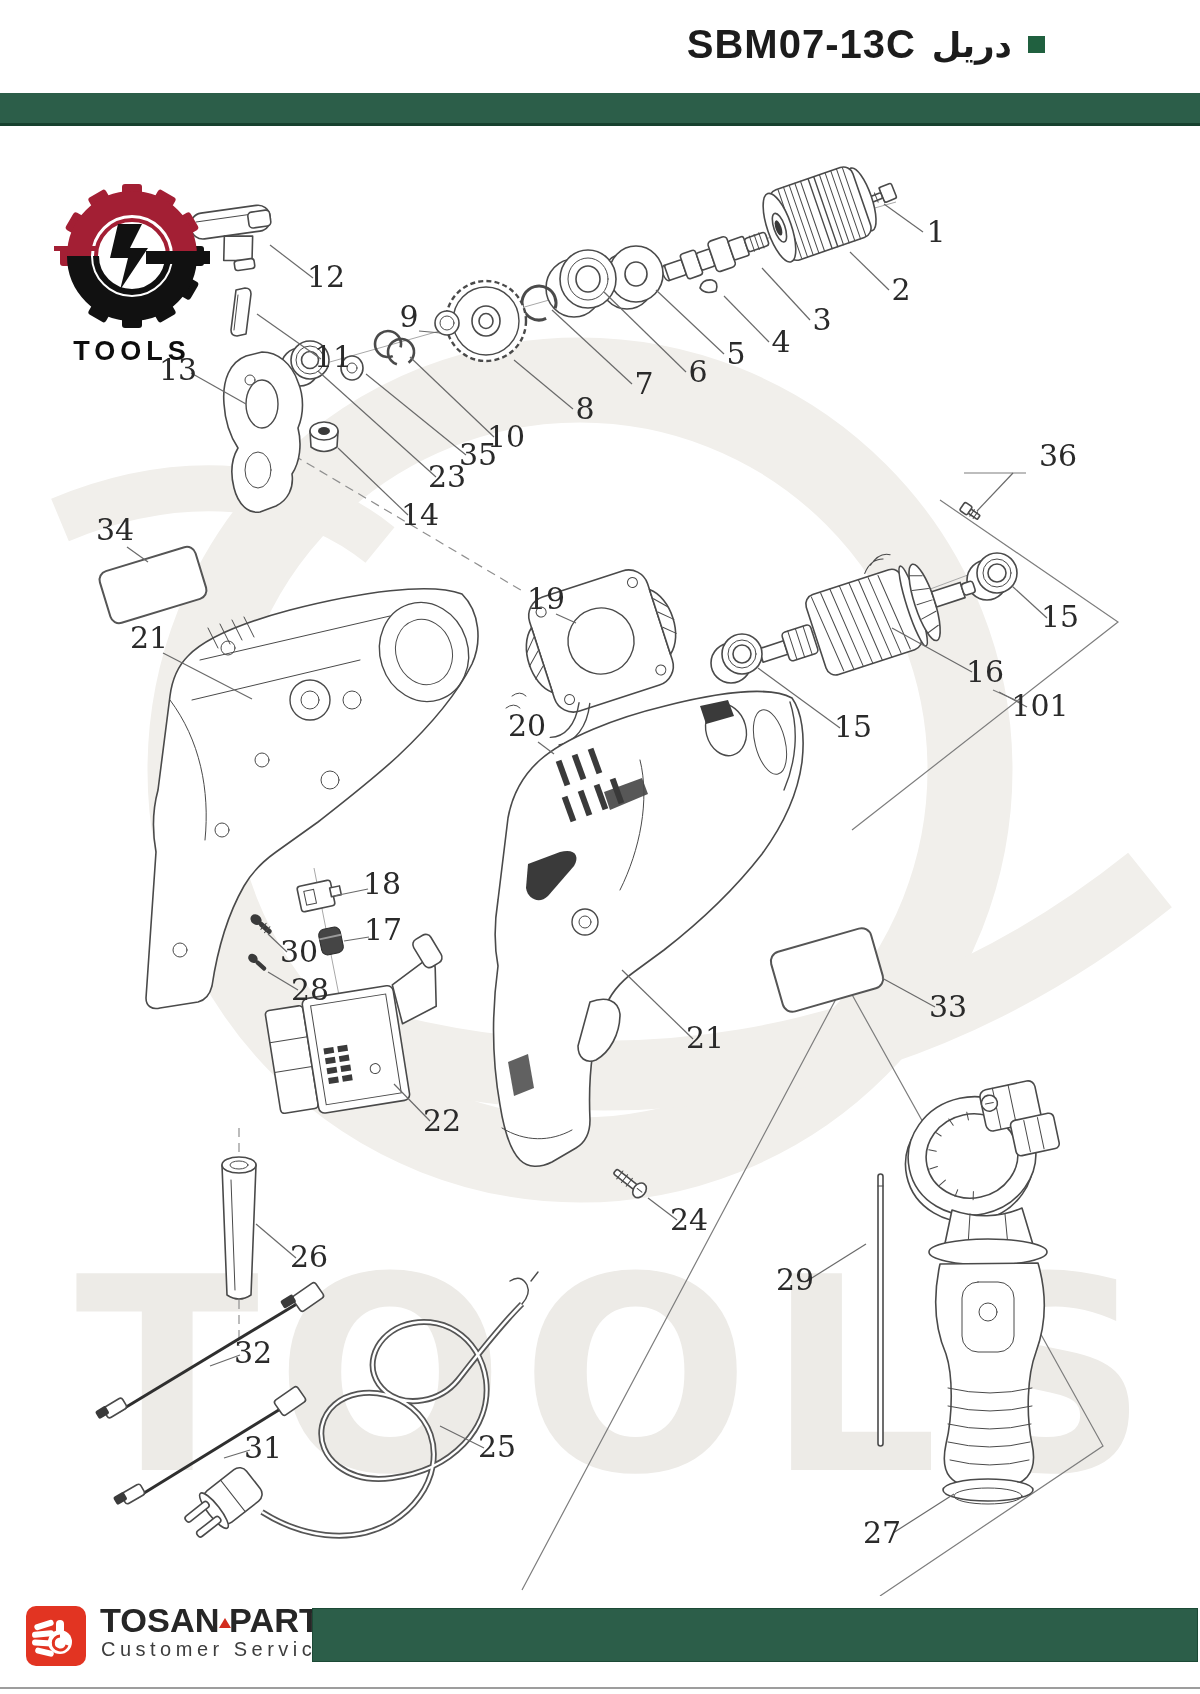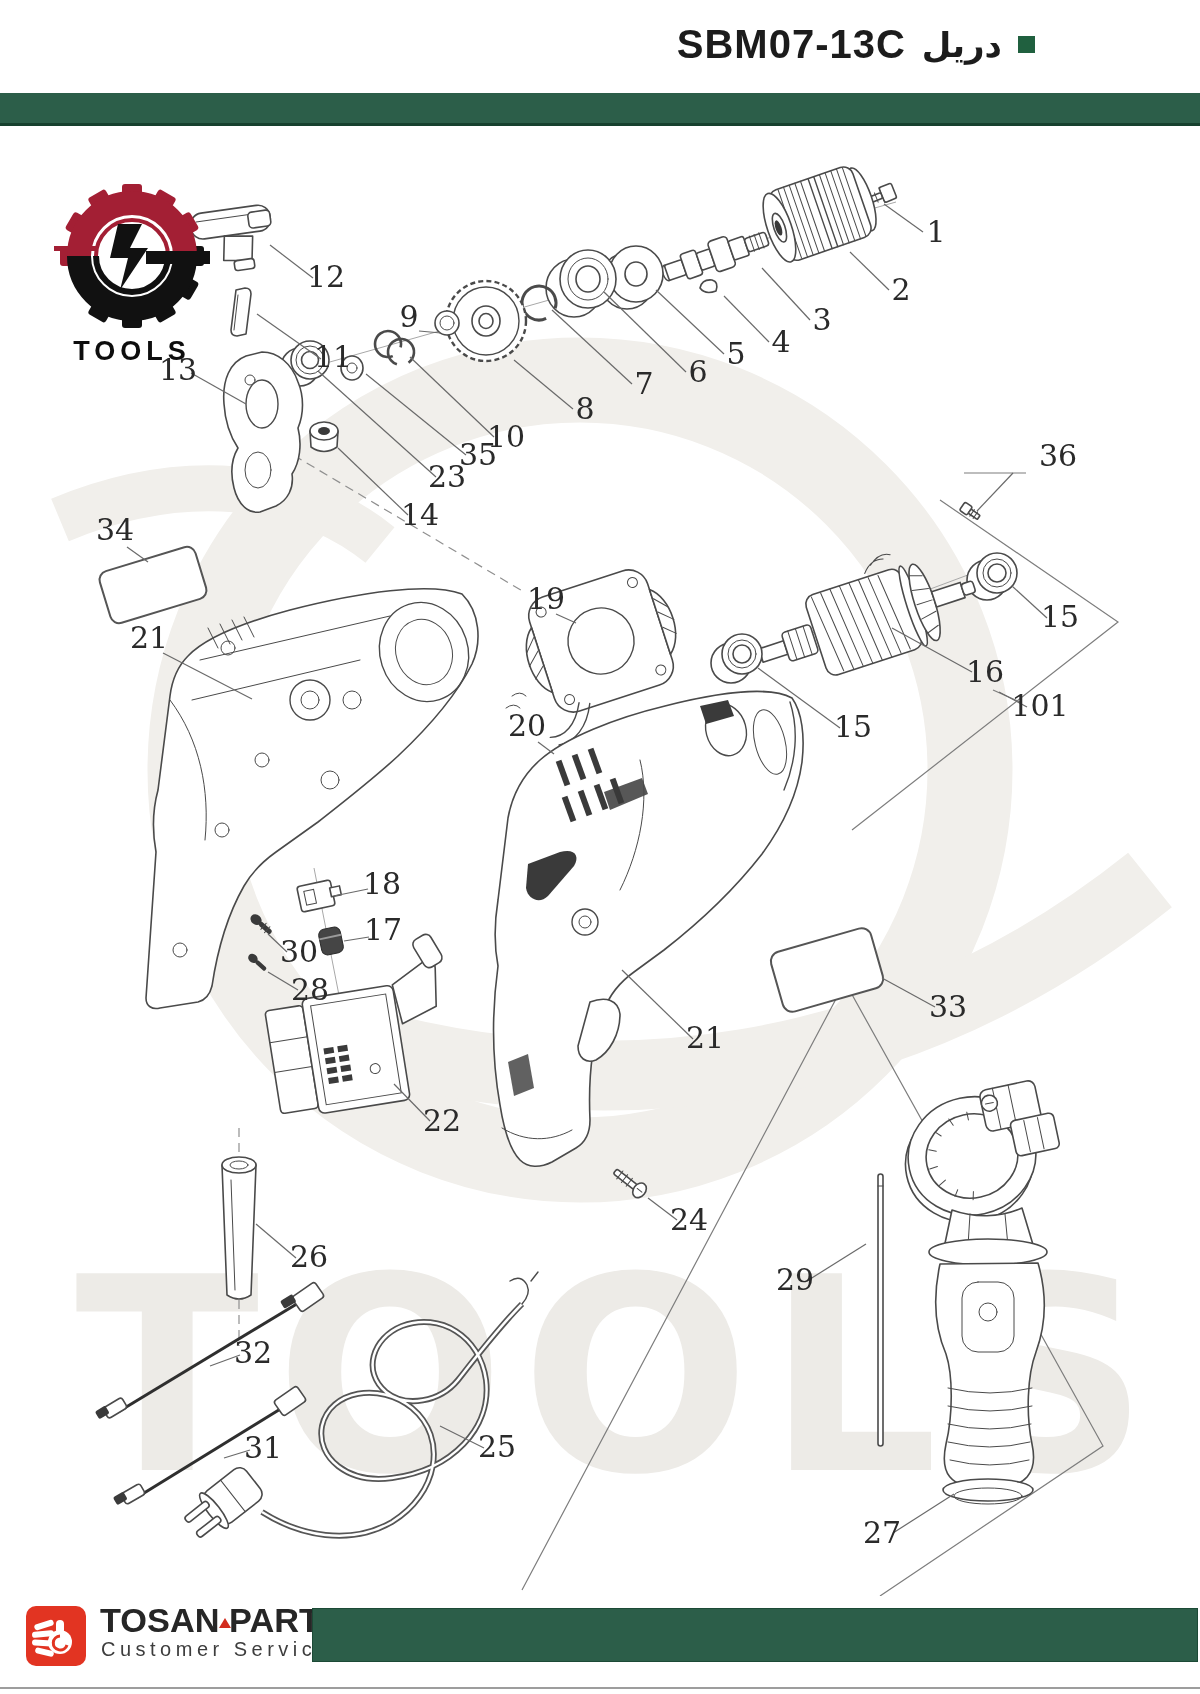--- a/index.html
+++ b/index.html
@@ -1,19 +1,19 @@
 <!DOCTYPE html>
 <html style="--leader: #6a6a6a; --labelc: #2a2a2a;"><head>
 <meta charset="utf-8">
 <style>
   html,body{margin:0;padding:0;background:#888;}
   .page{position:relative;width:1200px;height:1694px;margin:0 auto;background:#ffffff;overflow:hidden;
         font-family:"Liberation Sans",sans-serif;}
   
-  .title-row{position:absolute;top:22px;right:165px;display:flex;align-items:center;gap:16px;}
+  .title-row{position:absolute;top:22px;right:155px;display:flex;align-items:center;gap:16px;}
   .title-model{font-size:40px;font-weight:bold;color:#1c1c1c;letter-spacing:1px;}
   .title-fa{font-family:"DejaVu Sans",sans-serif;font-size:34px;font-weight:bold;color:#1c1c1c;text-align:right;}
   .title-bullet{width:17px;height:17px;background:#20603f;display:inline-block;}
   .greenbar{position:absolute;top:93px;left:0;width:1200px;height:30px;background:#2c5e49;
             border-bottom:3px solid #16402e;}
   
   .brand{position:absolute;left:52px;top:178px;width:160px;text-align:center;}
   .brand-text{margin-top:4px;font-weight:bold;font-size:27px;letter-spacing:5px;color:#0d0d0d;}
   
   .diagram{position:absolute;left:0;top:0;width:1200px;height:1694px;}

